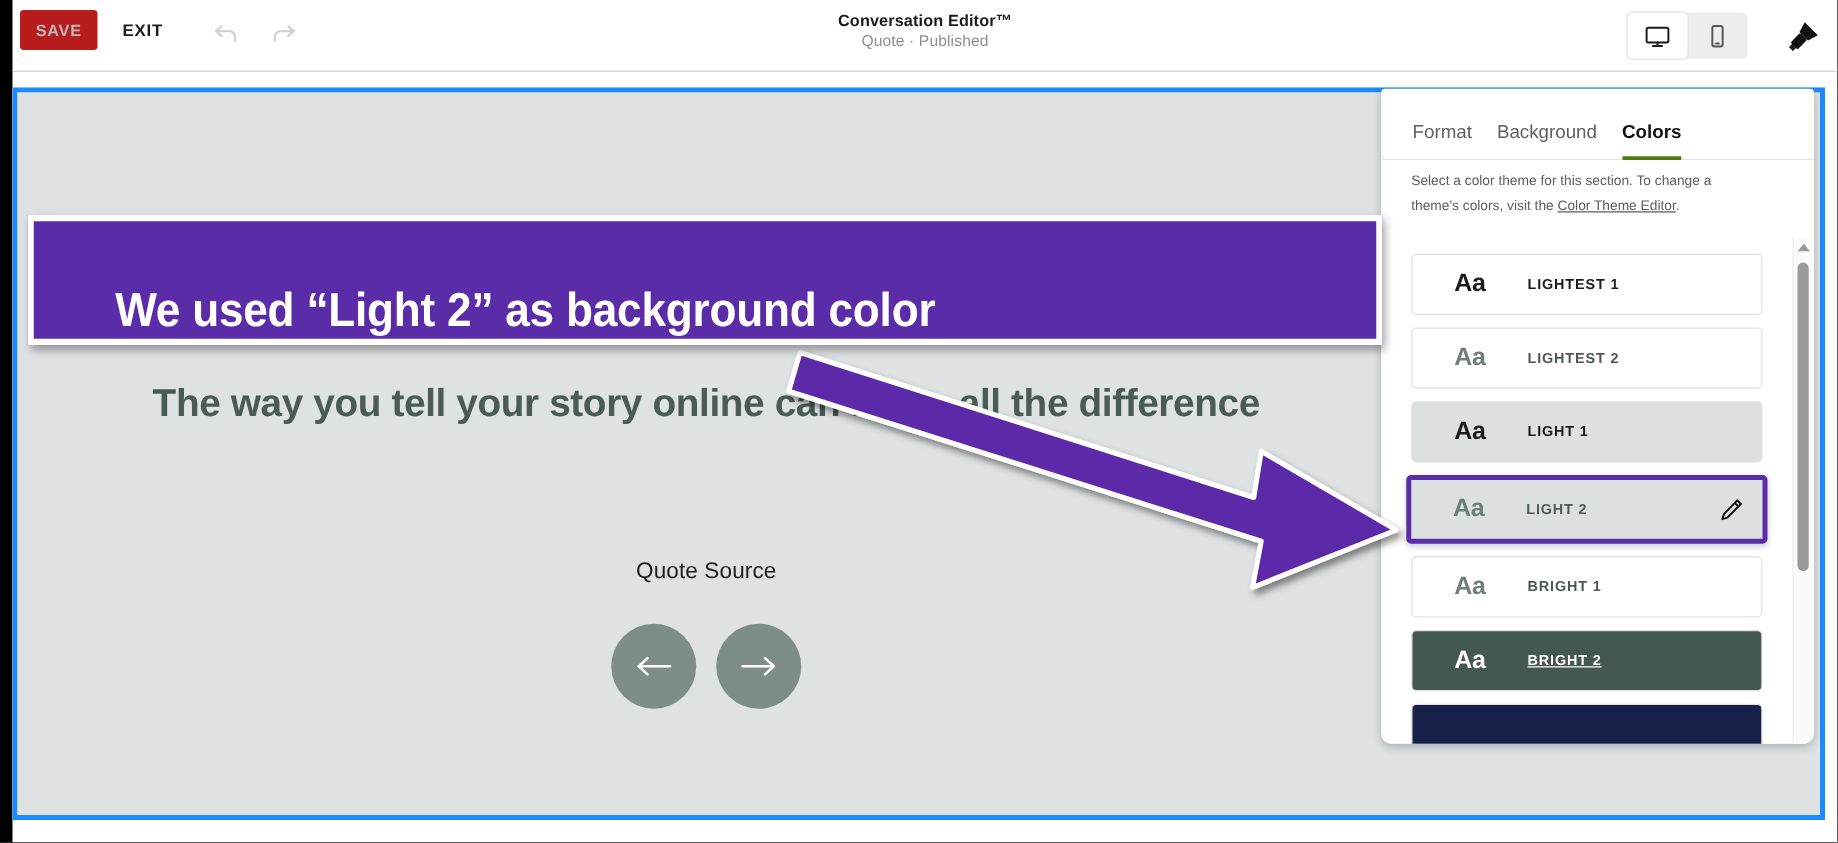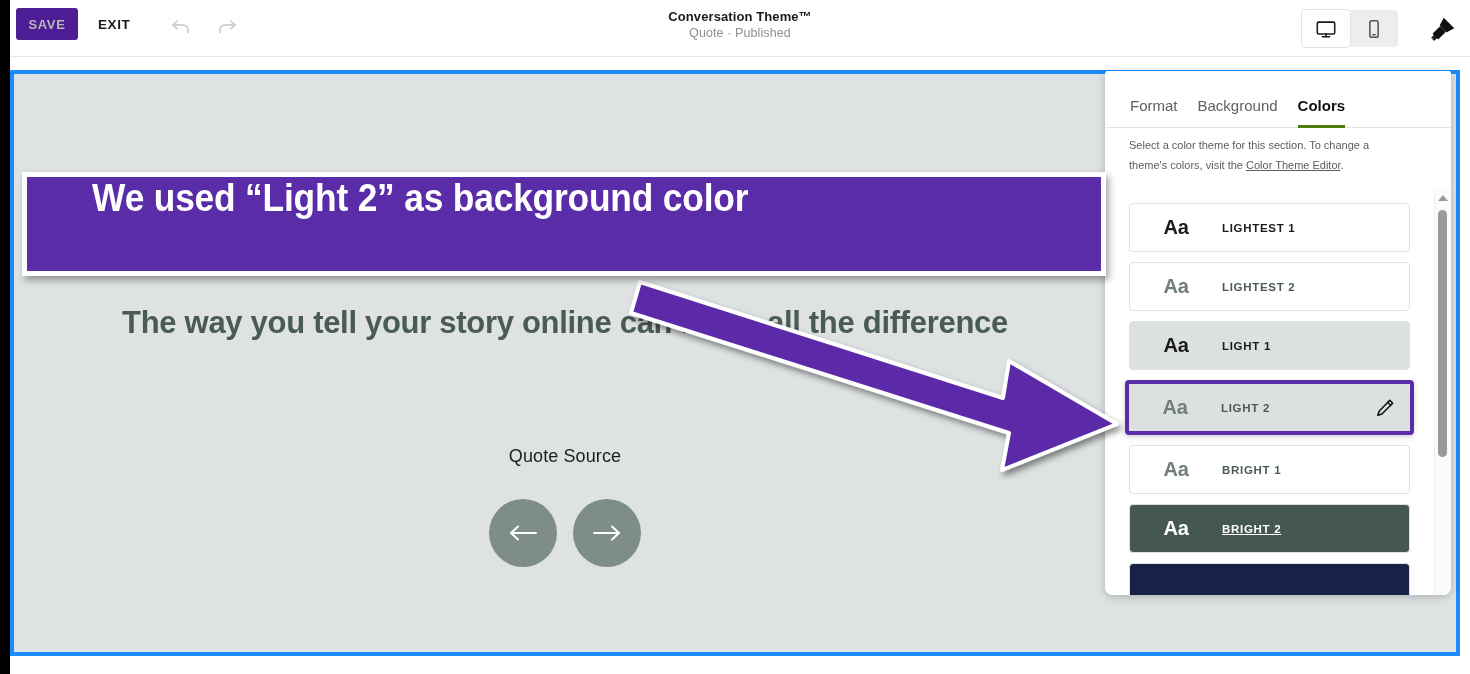--- a/index.html
+++ b/index.html
@@ -19,21 +19,21 @@
   .topbar {
     position: absolute;
     left: 10px; top: 0px;
     width: 1460px; height: 57px;
     background: #ffffff;
     border-bottom: 1px solid #e8e8e8;
   }
   .save-btn {
     position: absolute; left: 6px; top: 8px;
     width: 62px; height: 32px;
-    background: #4c1d95;
+    background: #b91c1c;
     border-radius: 3px;
     color: #b9b9b9;
     font-size: 13px; font-weight: bold;
     letter-spacing: .6px;
     display: flex; align-items: center; justify-content: center;
   }
   .exit-btn {
     position: absolute; left: 88px; top: 8px;
     height: 32px;
     color: #1b1b1b;
@@ -240,21 +240,21 @@
   }
 
   
   .callout {
     position: absolute;
     left: 22px; top: 172px;
     width: 1084px; height: 104px;
     background: #5b2ca8;
     border: 5px solid #ffffff;
     box-shadow: 3px 4px 7px rgba(0,0,0,.35);
-    display: flex; align-items: flex-start;
+    display: flex; align-items: flex-end;
     z-index: 30;
   }
   .callout-text {
     color: #ffffff;
     font-size: 38px;
     font-weight: bold;
     letter-spacing: -.2px;
     padding-left: 70px;
     transform: scaleX(.93);
     transform-origin: left center;
@@ -288,21 +288,21 @@
     </div>
 
     <div class="redo-ico">
       <svg viewBox="0 0 24 24" fill="none" stroke="currentColor" stroke-width="1.8" stroke-linecap="round" stroke-linejoin="round">
         <path d="M14.5 7.5 L18.5 11 L14.5 14.5"></path>
         <path d="M18.5 11 H9 a4.5 4.5 0 0 0 -4.5 4.5 v2.5"></path>
       </svg>
     </div>
 
     <div class="doc-title-wrap">
-      <div class="doc-title">Conversation Theme™</div>
+      <div class="doc-title">Conversation Editor™</div>
       <div class="doc-sub">Quote · Published</div>
     </div>
 
     <div class="view-toggle">
       <div class="vt-seg active">
         <span>
           <svg width="22" height="22" viewBox="0 0 24 24" fill="none" stroke="#1b1b1b" stroke-width="1.7" stroke-linecap="round" stroke-linejoin="round">
             <rect x="2.5" y="4.5" width="19" height="13" rx="1.5"></rect>
             <path d="M12 17.5 V20.5"></path>
             <path d="M8 20.5 H16"></path>

